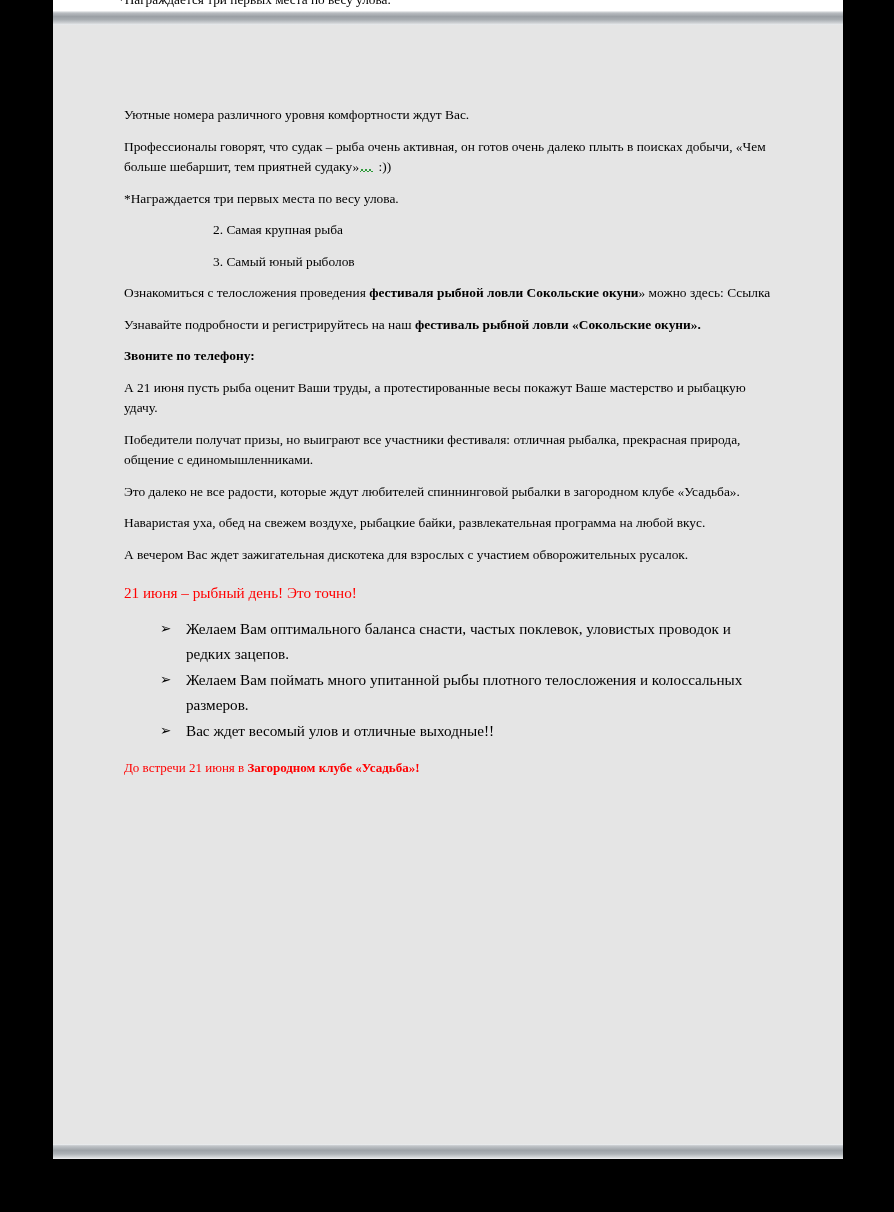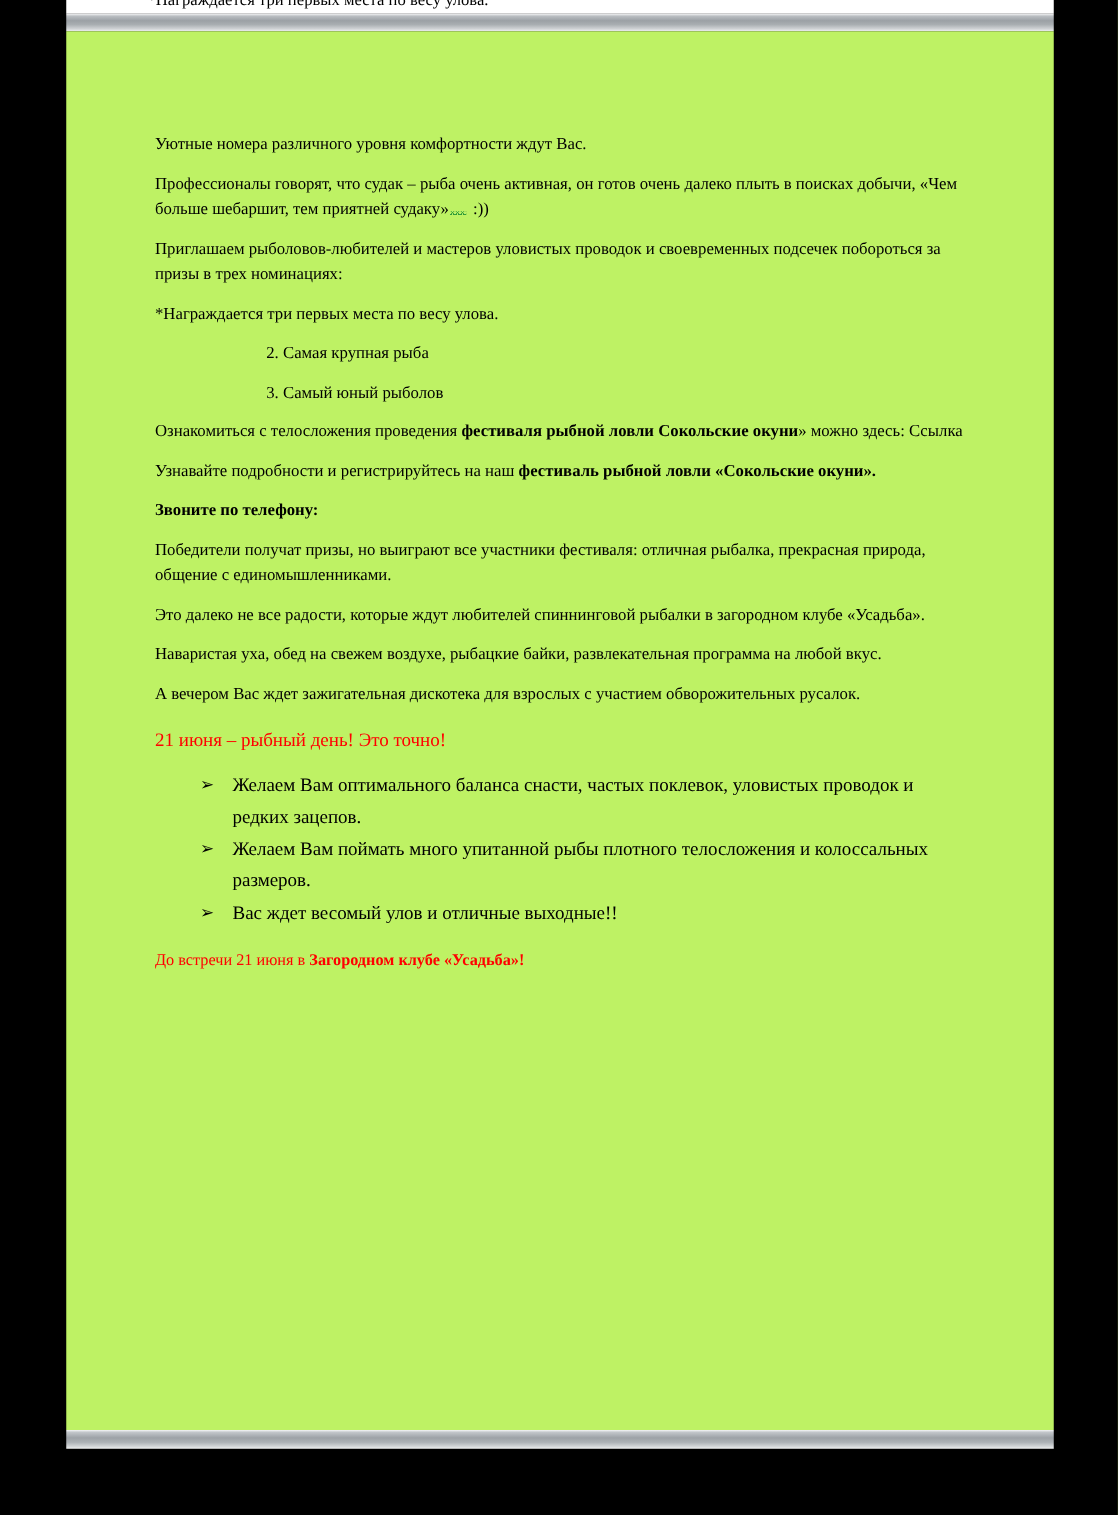--- a/index.html
+++ b/index.html
@@ -58,21 +58,21 @@
         #eceef0 100%);
   }
 
   
   #page {
     position: absolute;
     left: 53px;
     top: 25px;
     width: 790px;
     height: 1119px;
-    background: #bef264;
+    background: #e5e5e5;
   }
 
   
   #page-break-bottom {
     position: absolute;
     left: 53px;
     top: 1144px;
     width: 790px;
     height: 15px;
     background: linear-gradient(to bottom,
@@ -192,35 +192,35 @@
   <div id="page-break-top"></div>
 
   <div id="page">
 
     <div id="body-content">
 
       <p class="para tight-top">Уютные номера различного уровня комфортности ждут Вас.</p>
 
       <p class="para"><span>Профессионалы говорят, что судак – рыба очень активная, он готов  очень далеко плыть в поисках добычи, «Чем больше шебаршит, тем приятней судаку»</span><span class="squiggle"></span><span> :))</span></p>
 
-      <p class="para">Приглашаем рыболовов-любителей и мастеров уловистых проводок и своевременных подсечек побороться за призы в трех номинациях:</p>
 
 
       <p class="para">*Награждается три первых места по весу улова.</p>
 
       <p class="para indent-sub">2. Самая крупная рыба</p>
 
       <p class="para indent-sub">3. Самый юный рыболов</p>
 
       <p class="para"><span>Ознакомиться  с телосложения проведения </span><b>фестиваля рыбной ловли Сокольские окуни</b><span>» можно здесь: </span><span>Ссылка</span></p>
 
       <p class="para"><span>Узнавайте подробности и регистрируйтесь на наш </span><b>фестиваль рыбной ловли «Сокольские окуни».</b></p>
 
       <p class="para"><b>Звоните по телефону:</b></p>
 
+      <p class="para">А 21 июня пусть рыба оценит Ваши труды, а протестированные весы покажут Ваше мастерство и рыбацкую удачу.</p>
 
       <p class="para">Победители получат призы, но выиграют все участники фестиваля: отличная рыбалка, прекрасная природа, общение с единомышленниками.</p>
 
       <p class="para">Это далеко не все радости, которые ждут любителей спиннинговой рыбалки в загородном клубе «Усадьба».</p>
 
       <p class="para">Наваристая уха, обед на свежем воздухе, рыбацкие байки, развлекательная программа на любой вкус.</p>
 
       <p class="para"> А вечером Вас ждет зажигательная дискотека для взрослых с участием обворожительных русалок.</p>
 
       <p class="red-headline">21 июня – рыбный день!  Это точно!</p>

